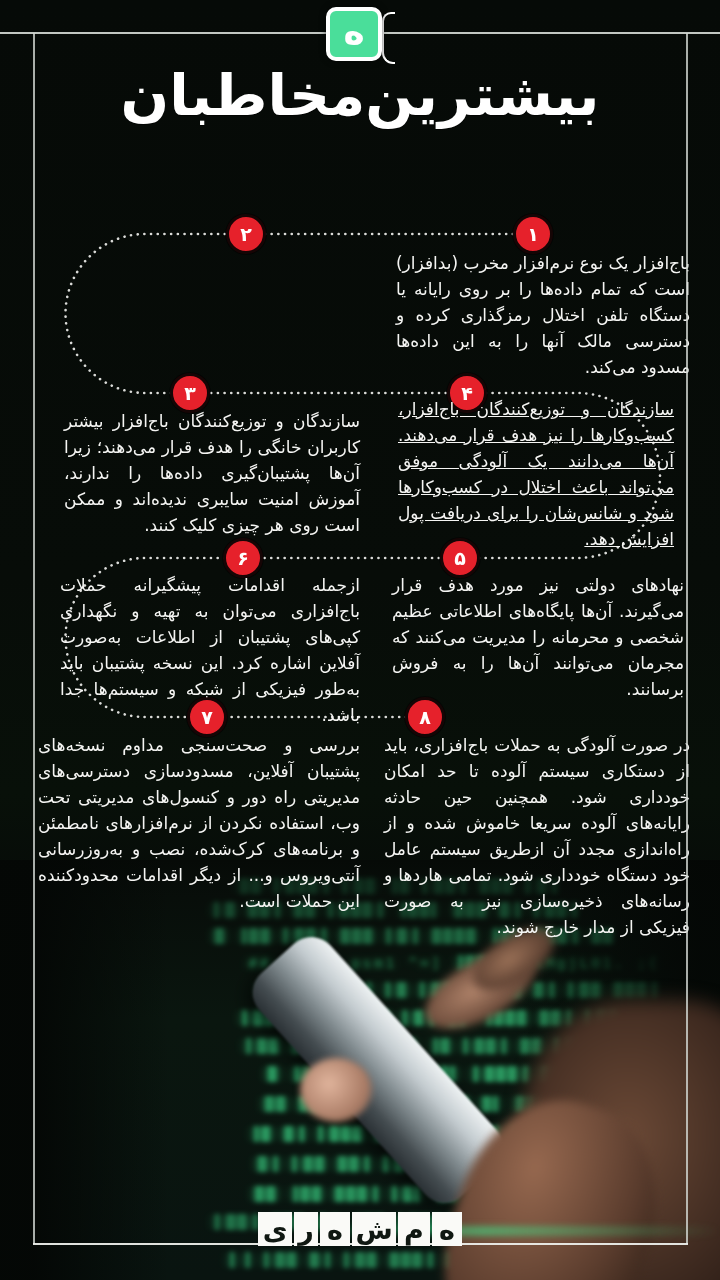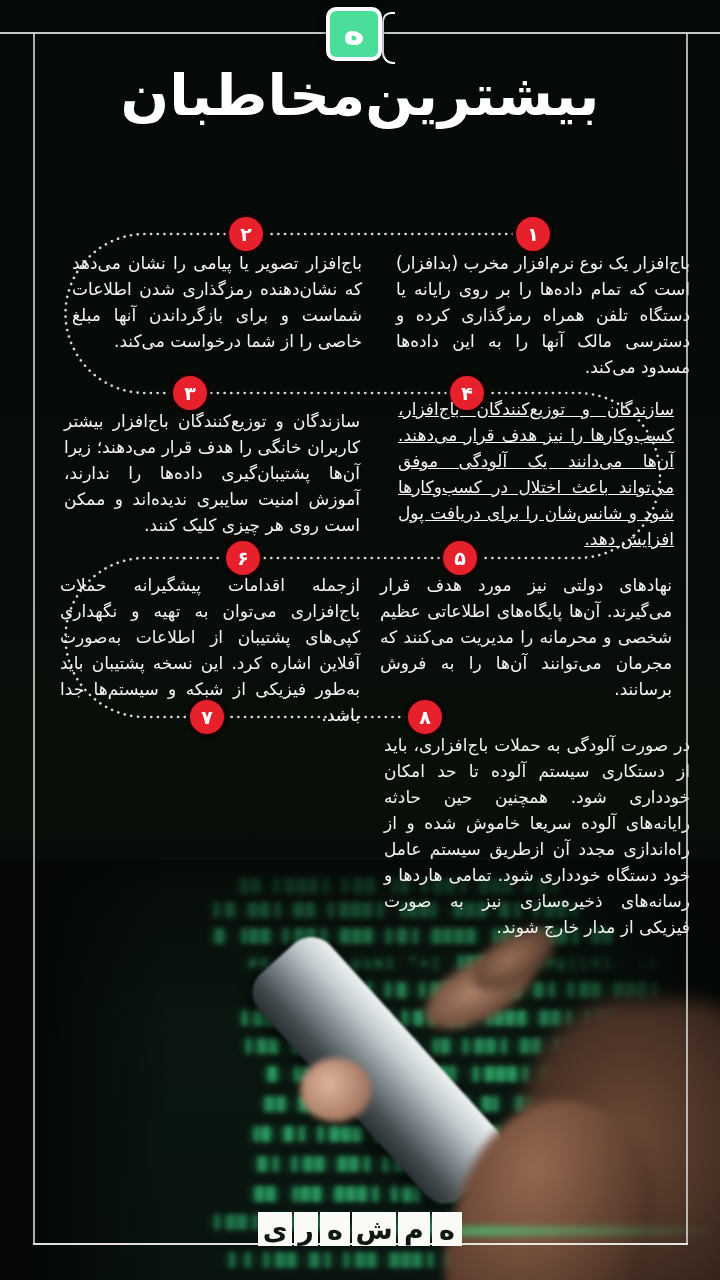--- a/index.html
+++ b/index.html
@@ -38,21 +38,21 @@
   .n3{left:170px;top:373px;} .n4{left:447px;top:373px;}
   .n5{left:440px;top:538px;} .n6{left:223px;top:538px;}
   .n7{left:187px;top:697px;} .n8{left:405px;top:697px;}
   
   .blurb{position:absolute;color:#f5f5f3;font-size:17px;line-height:26px;
          text-align:justify;direction:rtl;z-index:20;}
   .s1{left:396px;top:250px;width:294px;}
   .s2{left:72px; top:250px;width:290px;}
   .s3{left:64px; top:408px;width:296px;}
   .s4{left:398px;top:396px;width:276px;text-decoration:underline;}
-  .s5{left:380px;top:572px;width:292px;}
+  .s5{left:392px;top:572px;width:292px;}
   .s6{left:60px; top:572px;width:300px;}
   .s7{left:38px; top:732px;width:322px;}
   .s8{left:384px;top:732px;width:306px;}
   
   .photo{position:absolute;left:0;top:860px;width:720px;height:420px;overflow:hidden;z-index:5;
          background:linear-gradient(180deg,rgba(6,10,7,1) 0%,rgba(8,14,10,.9) 8%,#0a160f 38%,#091410 100%);}
   .photo > div{position:absolute;}
   .code{font-family:"DejaVu Sans Mono",monospace;color:#39d183;font-size:14px;letter-spacing:3px;
         white-space:nowrap;overflow:hidden;text-shadow:0 0 10px rgba(46,200,120,.95);
         filter:blur(2.6px);}
@@ -151,26 +151,26 @@
 
   <div class="num n1">۱</div>
   <div class="num n2">۲</div>
   <div class="num n3">۳</div>
   <div class="num n4">۴</div>
   <div class="num n5">۵</div>
   <div class="num n6">۶</div>
   <div class="num n7">۷</div>
   <div class="num n8">۸</div>
 
-  <div class="blurb s1">باج‌افزار یک نوع نرم‌افزار مخرب (بدافزار) است که تمام داده‌ها را بر روی رایانه یا دستگاه تلفن همراه رمزگذاری کرده و دسترسی مالک آنها را به این داده‌ها مسدود می‌کند.</div>
-  <div class="blurb s2">باج‌افزار تصویر یا پیامی را نشان می‌دهد که نشان‌دهنده رمزگذاری شدن اطلاعات شماست و برای بازگرداندن آنها مبلغ خاصی را از شما درخواست می‌کند.</div>
+  <div class="blurb s1">باج‌افزار یک نوع نرم‌افزار مخرب (بدافزار) است که تمام داده‌ها را بر روی رایانه یا دستگاه تلفن اختلال رمزگذاری کرده و دسترسی مالک آنها را به این داده‌ها مسدود می‌کند.</div>
   <div class="blurb s3">سازندگان و توزیع‌کنندگان باج‌افزار بیشتر کاربران خانگی را هدف قرار می‌دهند؛ زیرا آن‌ها پشتیبان‌گیری داده‌ها را ندارند، آموزش امنیت سایبری ندیده‌اند و ممکن است روی هر چیزی کلیک کنند.</div>
   <div class="blurb s4">سازندگان و توزیع‌کنندگان باج‌افزار، کسب‌وکارها را نیز هدف قرار می‌دهند. آن‌ها می‌دانند یک آلودگی موفق می‌تواند باعث اختلال در کسب‌وکارها شود و شانس‌شان را برای دریافت پول افزایش دهد.</div>
   <div class="blurb s5">نهادهای دولتی نیز مورد هدف قرار می‌گیرند. آن‌ها پایگاه‌های اطلاعاتی عظیم شخصی و محرمانه را مدیریت می‌کنند که مجرمان می‌توانند آن‌ها را به فروش برسانند.</div>
   <div class="blurb s6">ازجمله اقدامات پیشگیرانه حملات باج‌افزاری می‌توان به تهیه و نگهداری کپی‌های پشتیبان از اطلاعات به‌صورت آفلاین اشاره کرد. این نسخه پشتیبان باید به‌طور فیزیکی از شبکه و سیستم‌ها جدا باشد.</div>
+  <div class="blurb s7">بررسی و صحت‌سنجی مداوم نسخه‌های پشتیبان آفلاین، مسدودسازی دسترسی‌های مدیریتی راه دور و کنسول‌های مدیریتی تحت وب، استفاده نکردن از نرم‌افزارهای نامطمئن و برنامه‌های کرک‌شده، نصب و به‌روزرسانی آنتی‌ویروس و... از دیگر اقدامات محدودکننده این حملات است.</div>
   <div class="blurb s8">در صورت آلودگی به حملات باج‌افزاری، باید از دستکاری سیستم آلوده تا حد امکان خودداری شود. همچنین حین حادثه رایانه‌های آلوده سریعا خاموش شده و از راه‌اندازی مجدد آن ازطریق سیستم عامل خود دستگاه خودداری شود. تمامی هاردها و رسانه‌های ذخیره‌سازی نیز به صورت فیزیکی از مدار خارج شوند.</div>
 
   <div class="wordmark">
     <div class="tile">ه</div>
     <div class="tile">م</div>
     <div class="tile">ش</div>
     <div class="tile">ه</div>
     <div class="tile">ر</div>
     <div class="tile">ی</div>
   </div>

